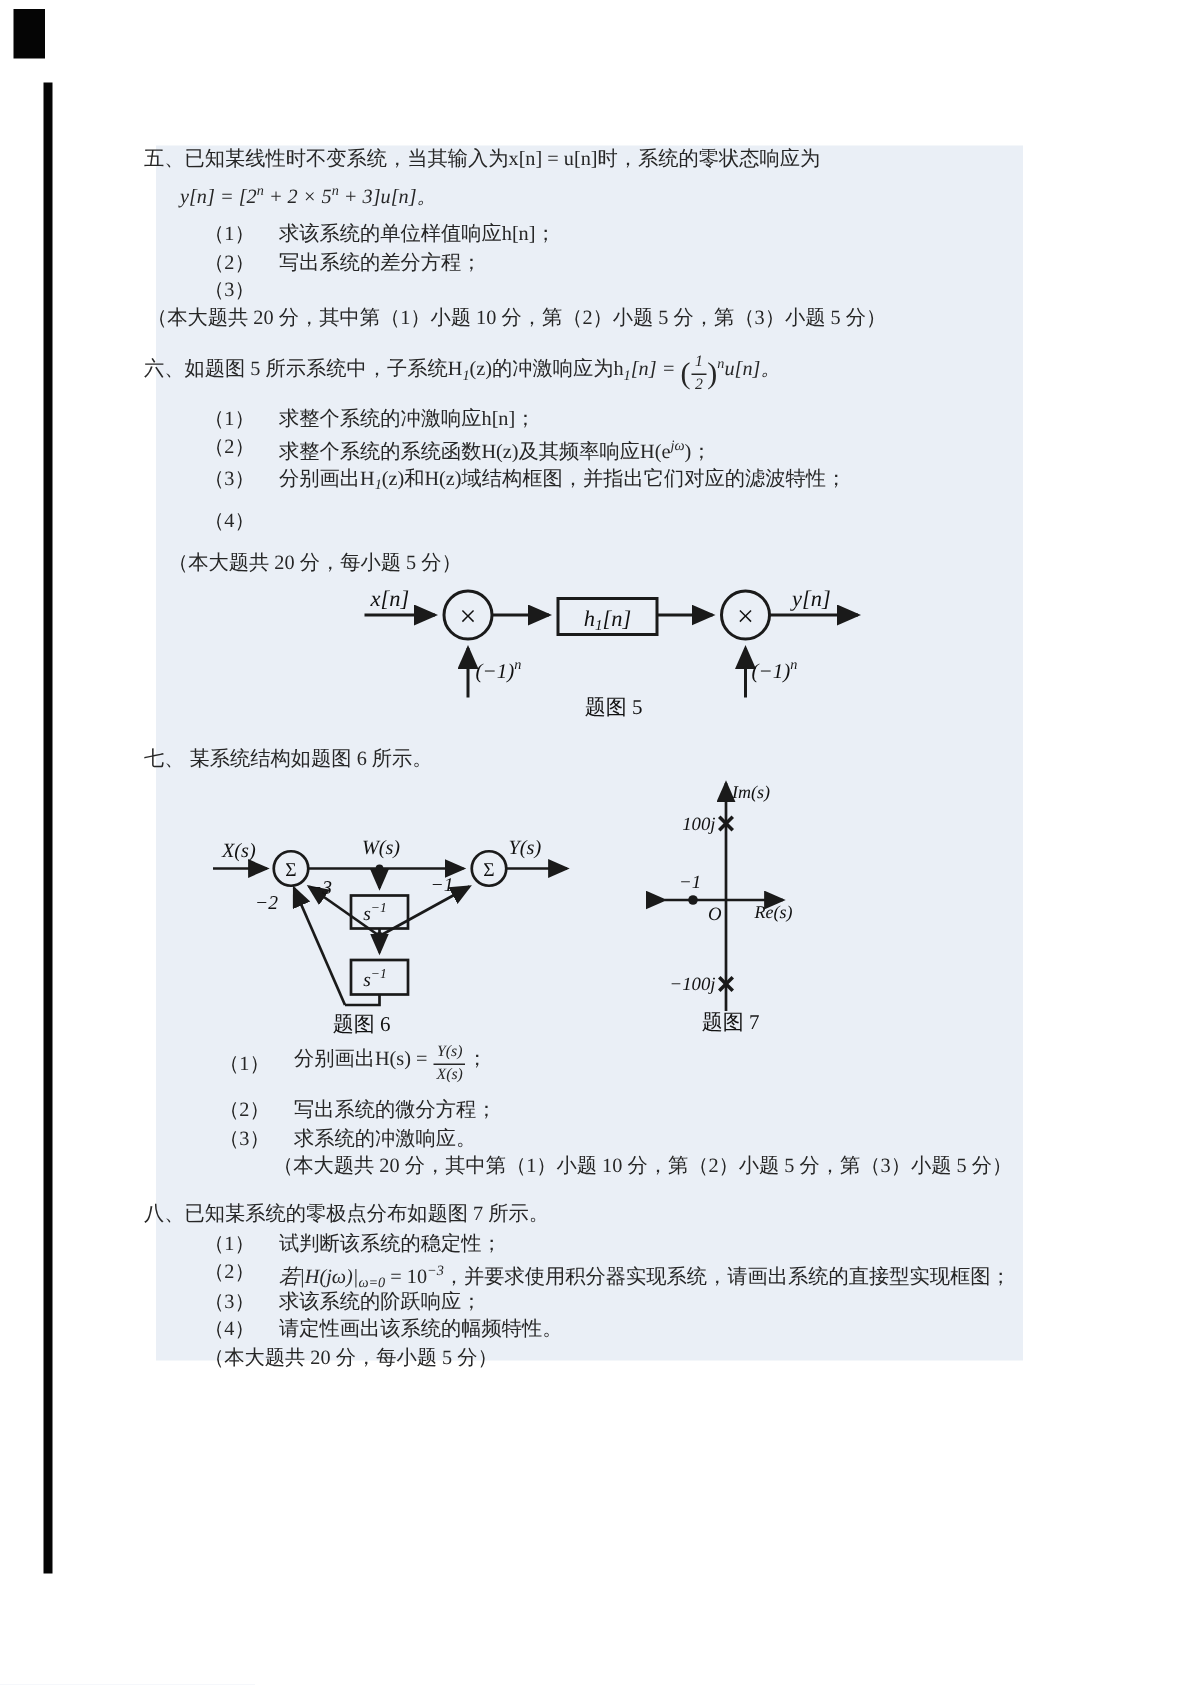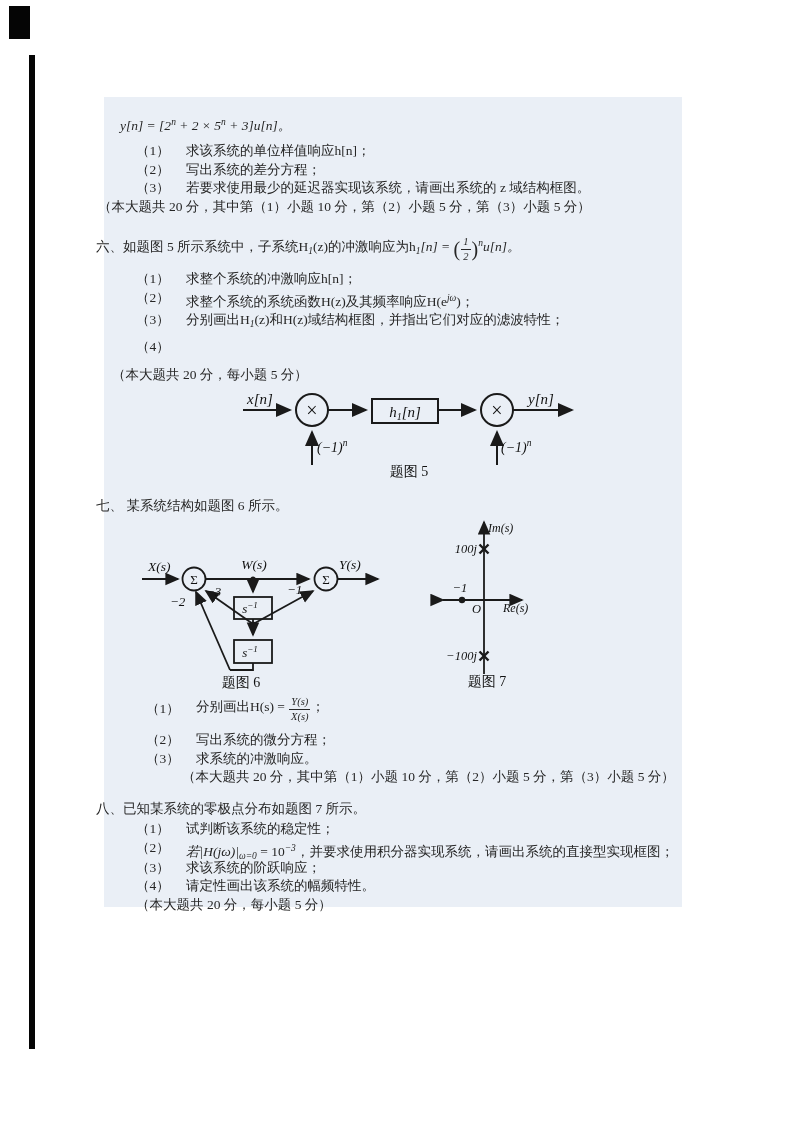--- a/index.html
+++ b/index.html
@@ -26,34 +26,34 @@
   .score{line-height:18.5px}
 </style>
 </head>
 <body>
 
 <div class="tint"></div>
 <div class="art-sq"></div>
 <div class="art-bar"></div>
 
 <section class="blk" style="top:96px;left:96px">
-  <div class="fl mi" style="margin:17px 0 3px 24px">
+  <div class="ln">五、已知某线性时不变系统，当其输入为x[n] = u[n]时，系统的零状态响应为</div>
+  <div class="fl mi" style="margin:3px 0 3px 24px">
     <span><span>y[n] = [2</span><span class="sup">n</span><span> + 2 × 5</span><span class="sup">n</span><span> + 3]u[n]。</span></span>
   </div>
   <div class="item" style="margin-left:40px">
     <span class="inum">（1）</span>
       <span>求该系统的单位样值响应h[n]；</span>
   </div>
   <div class="item" style="margin-left:40px">
     <span class="inum">（2）</span>
       <span>写出系统的差分方程；</span>
   </div>
   <div class="item" style="margin-left:40px">
     <span class="inum">（3）</span>
-      <span>若要求使用最少的延迟器实现该系统，请画出系统的 z 域结构框图。</span>
   </div>
   <div class="score" style="margin-left:2px">（本大题共 20 分，其中第（1）小题 10 分，第（2）小题 5 分，第（3）小题 5 分）</div>
 </section>
 
 <section class="blk" style="top:236px;left:96px">
   <div class="fl">
     <span><span>六、如题图 5 所示系统中，子系统H</span><span class="sub">1</span><span>(z)的冲激响应为h</span><span class="sub">1</span><span class="mi">[n] = </span><span class="bigp">(</span><span class="frac"><span class="fn">1</span><span class="fd">2</span></span><span class="bigp">)</span><span class="sup">n</span><span class="mi">u[n]。</span></span>
   </div>
   <div class="item" style="margin:8px 0 0 40px">
     <span class="inum">（1）</span>

